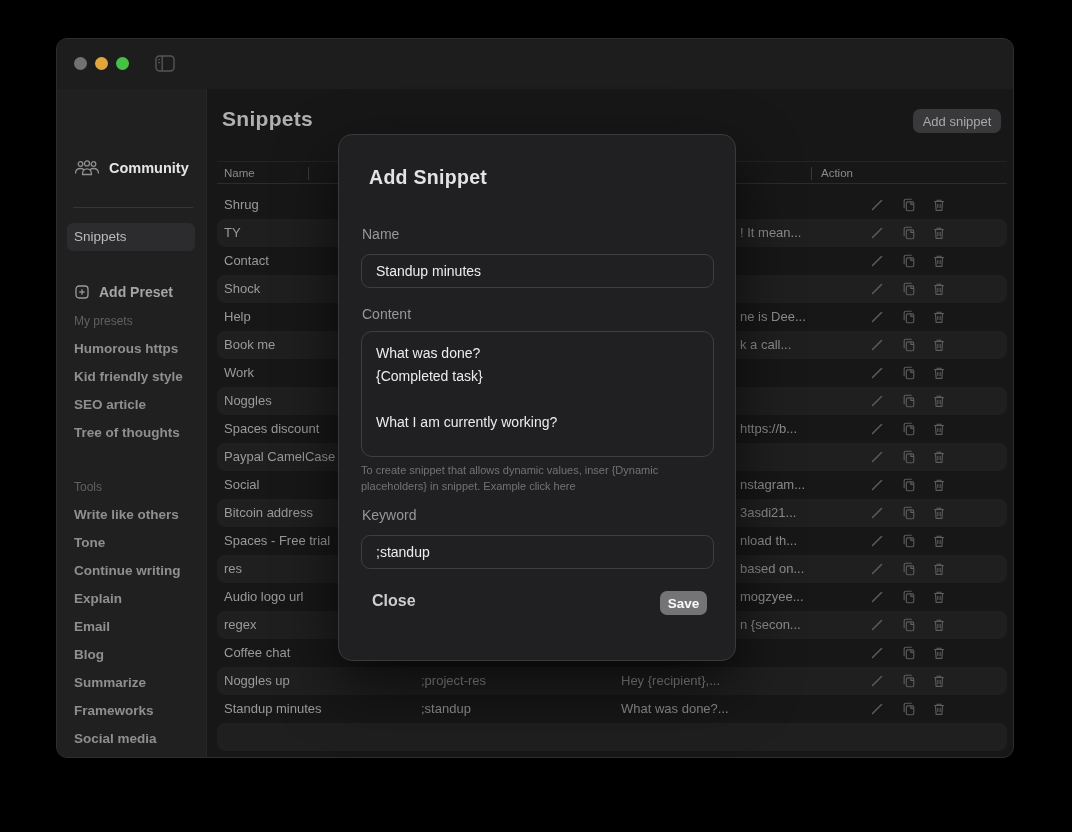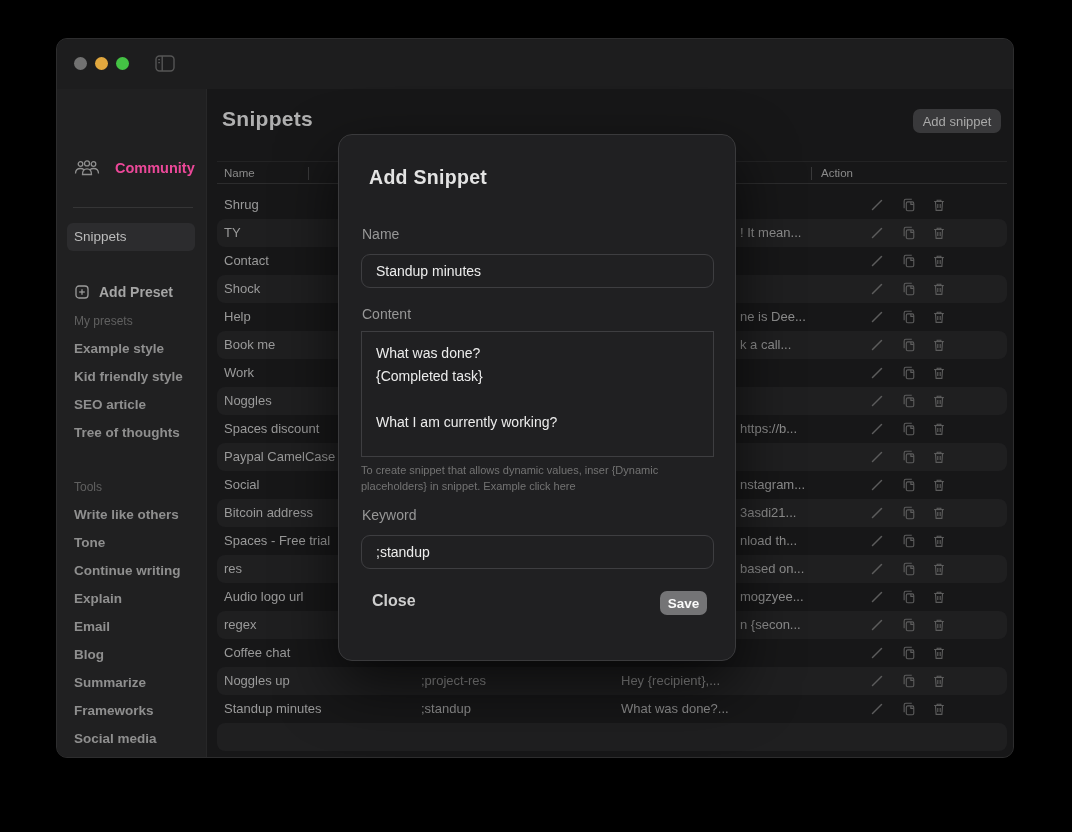--- a/index.html
+++ b/index.html
@@ -12,21 +12,21 @@
   
   .titlebar { position:absolute; left:0; top:0; width:100%; height:50px; background:#1d1d1e; }
   .light { position:absolute; top:18px; width:13px; height:13px; border-radius:50%; }
   .light.l1 { left:17px; } .light.l2 { left:38px; } .light.l3 { left:59px; }
   .toggle { position:absolute; left:98px; top:16px; }
 
   
   .sidebar { position:absolute; left:0; top:50px; width:150px; height:670px;
     background:#202021; border-right:1px solid #272728; overflow:hidden; }
   .community { position:absolute; left:17px; top:66px; width:130px; height:26px;
-    display:flex; align-items:center; gap:15px; color:#ec4899; font-size:14.5px; font-weight:bold; }
+    display:flex; align-items:center; gap:9px; color:#e5e5e5; font-size:14.5px; font-weight:bold; }
   .side-divider { position:absolute; left:16px; top:118px; width:120px; height:1px; background:#353536; }
   .snippets-item { position:absolute; left:10px; top:134px; width:128px; height:28px;
     background:#2c2c2e; border-radius:6px; color:#bcbcbc; font-size:13.5px;
     line-height:28px; padding-left:7px; }
   .add-preset { position:absolute; left:18px; top:190px; width:125px; height:26px;
     display:flex; align-items:center; gap:10px; color:#a5a5a5; font-size:14px; font-weight:bold; }
   .side-sections { position:absolute; left:0; top:218px; width:150px; }
   .section-label { height:28px; line-height:28px; padding-left:17px;
     color:#606060; font-size:12px; }
   .section-label + .section-label, .side-item + .section-label { margin-top:14px; }
@@ -66,21 +66,21 @@
     box-shadow:0 24px 60px rgba(0,0,0,.65); z-index:10; }
   .modal-title { position:absolute; left:30px; top:31px; color:#e3e3e3;
     font-size:19.5px; font-weight:bold; letter-spacing:.3px; }
   .m-label { position:absolute; left:23px; color:#979797; font-size:14px; }
   .m-label.name { top:91px; } .m-label.content { top:171px; } .m-label.keyword { top:372px; }
   .m-input { position:absolute; left:22px; width:353px; height:34px;
     background:transparent; border:1px solid #3e3e41; border-radius:9px;
     color:#ececec; font-size:14px; font-family:inherit; padding:0 14px; outline:none; }
   .m-input.name { top:119px; } .m-input.keyword { top:400px; }
   .m-textarea { position:absolute; left:22px; top:196px; width:353px; height:126px;
-    background:transparent; border:1px solid #3e3e41; border-radius:0;
+    background:transparent; border:1px solid #3e3e41; border-radius:11px;
     color:#ececec; font-size:14px; font-family:inherit; line-height:23px;
     padding:10px 14px; resize:none; outline:none; white-space:pre-line; overflow:hidden; }
   .m-helper { position:absolute; left:22px; top:327px; width:356px;
     color:#737373; font-size:11px; line-height:16px; }
   .close-btn { position:absolute; left:33px; top:457px; background:none; border:none;
     color:#cdcdcd; font-size:16px; font-weight:bold; font-family:inherit; padding:0; }
   .save-btn { position:absolute; left:321px; top:456px; width:47px; height:24px;
     border:none; border-radius:7px; color:#fafafa; font-size:13.5px; font-weight:bold;
     font-family:inherit; }
 
@@ -122,21 +122,21 @@
     <div class="add-preset">
       <svg width="14" height="14" viewBox="0 0 14 14" fill="none" stroke="#9a9a9a" stroke-width="1.3">
         <rect x="1" y="1" width="12" height="12" rx="3"></rect>
         <line x1="7" y1="4.2" x2="7" y2="9.8"></line>
         <line x1="4.2" y1="7" x2="9.8" y2="7"></line>
       </svg>
       <span>Add Preset</span>
     </div>
     <div class="side-sections">
         <div class="section-label">My presets</div>
-        <div class="side-item">Example style</div>
+        <div class="side-item">Humorous https</div>
         <div class="side-item">Kid friendly style</div>
         <div class="side-item">SEO article</div>
         <div class="side-item">Tree of thoughts</div>
         <div class="section-label" style="margin-top: 26px;">Tools</div>
         <div class="side-item">Write like others</div>
         <div class="side-item">Tone</div>
         <div class="side-item">Continue writing</div>
         <div class="side-item">Explain</div>
         <div class="side-item">Email</div>
         <div class="side-item">Blog</div>

